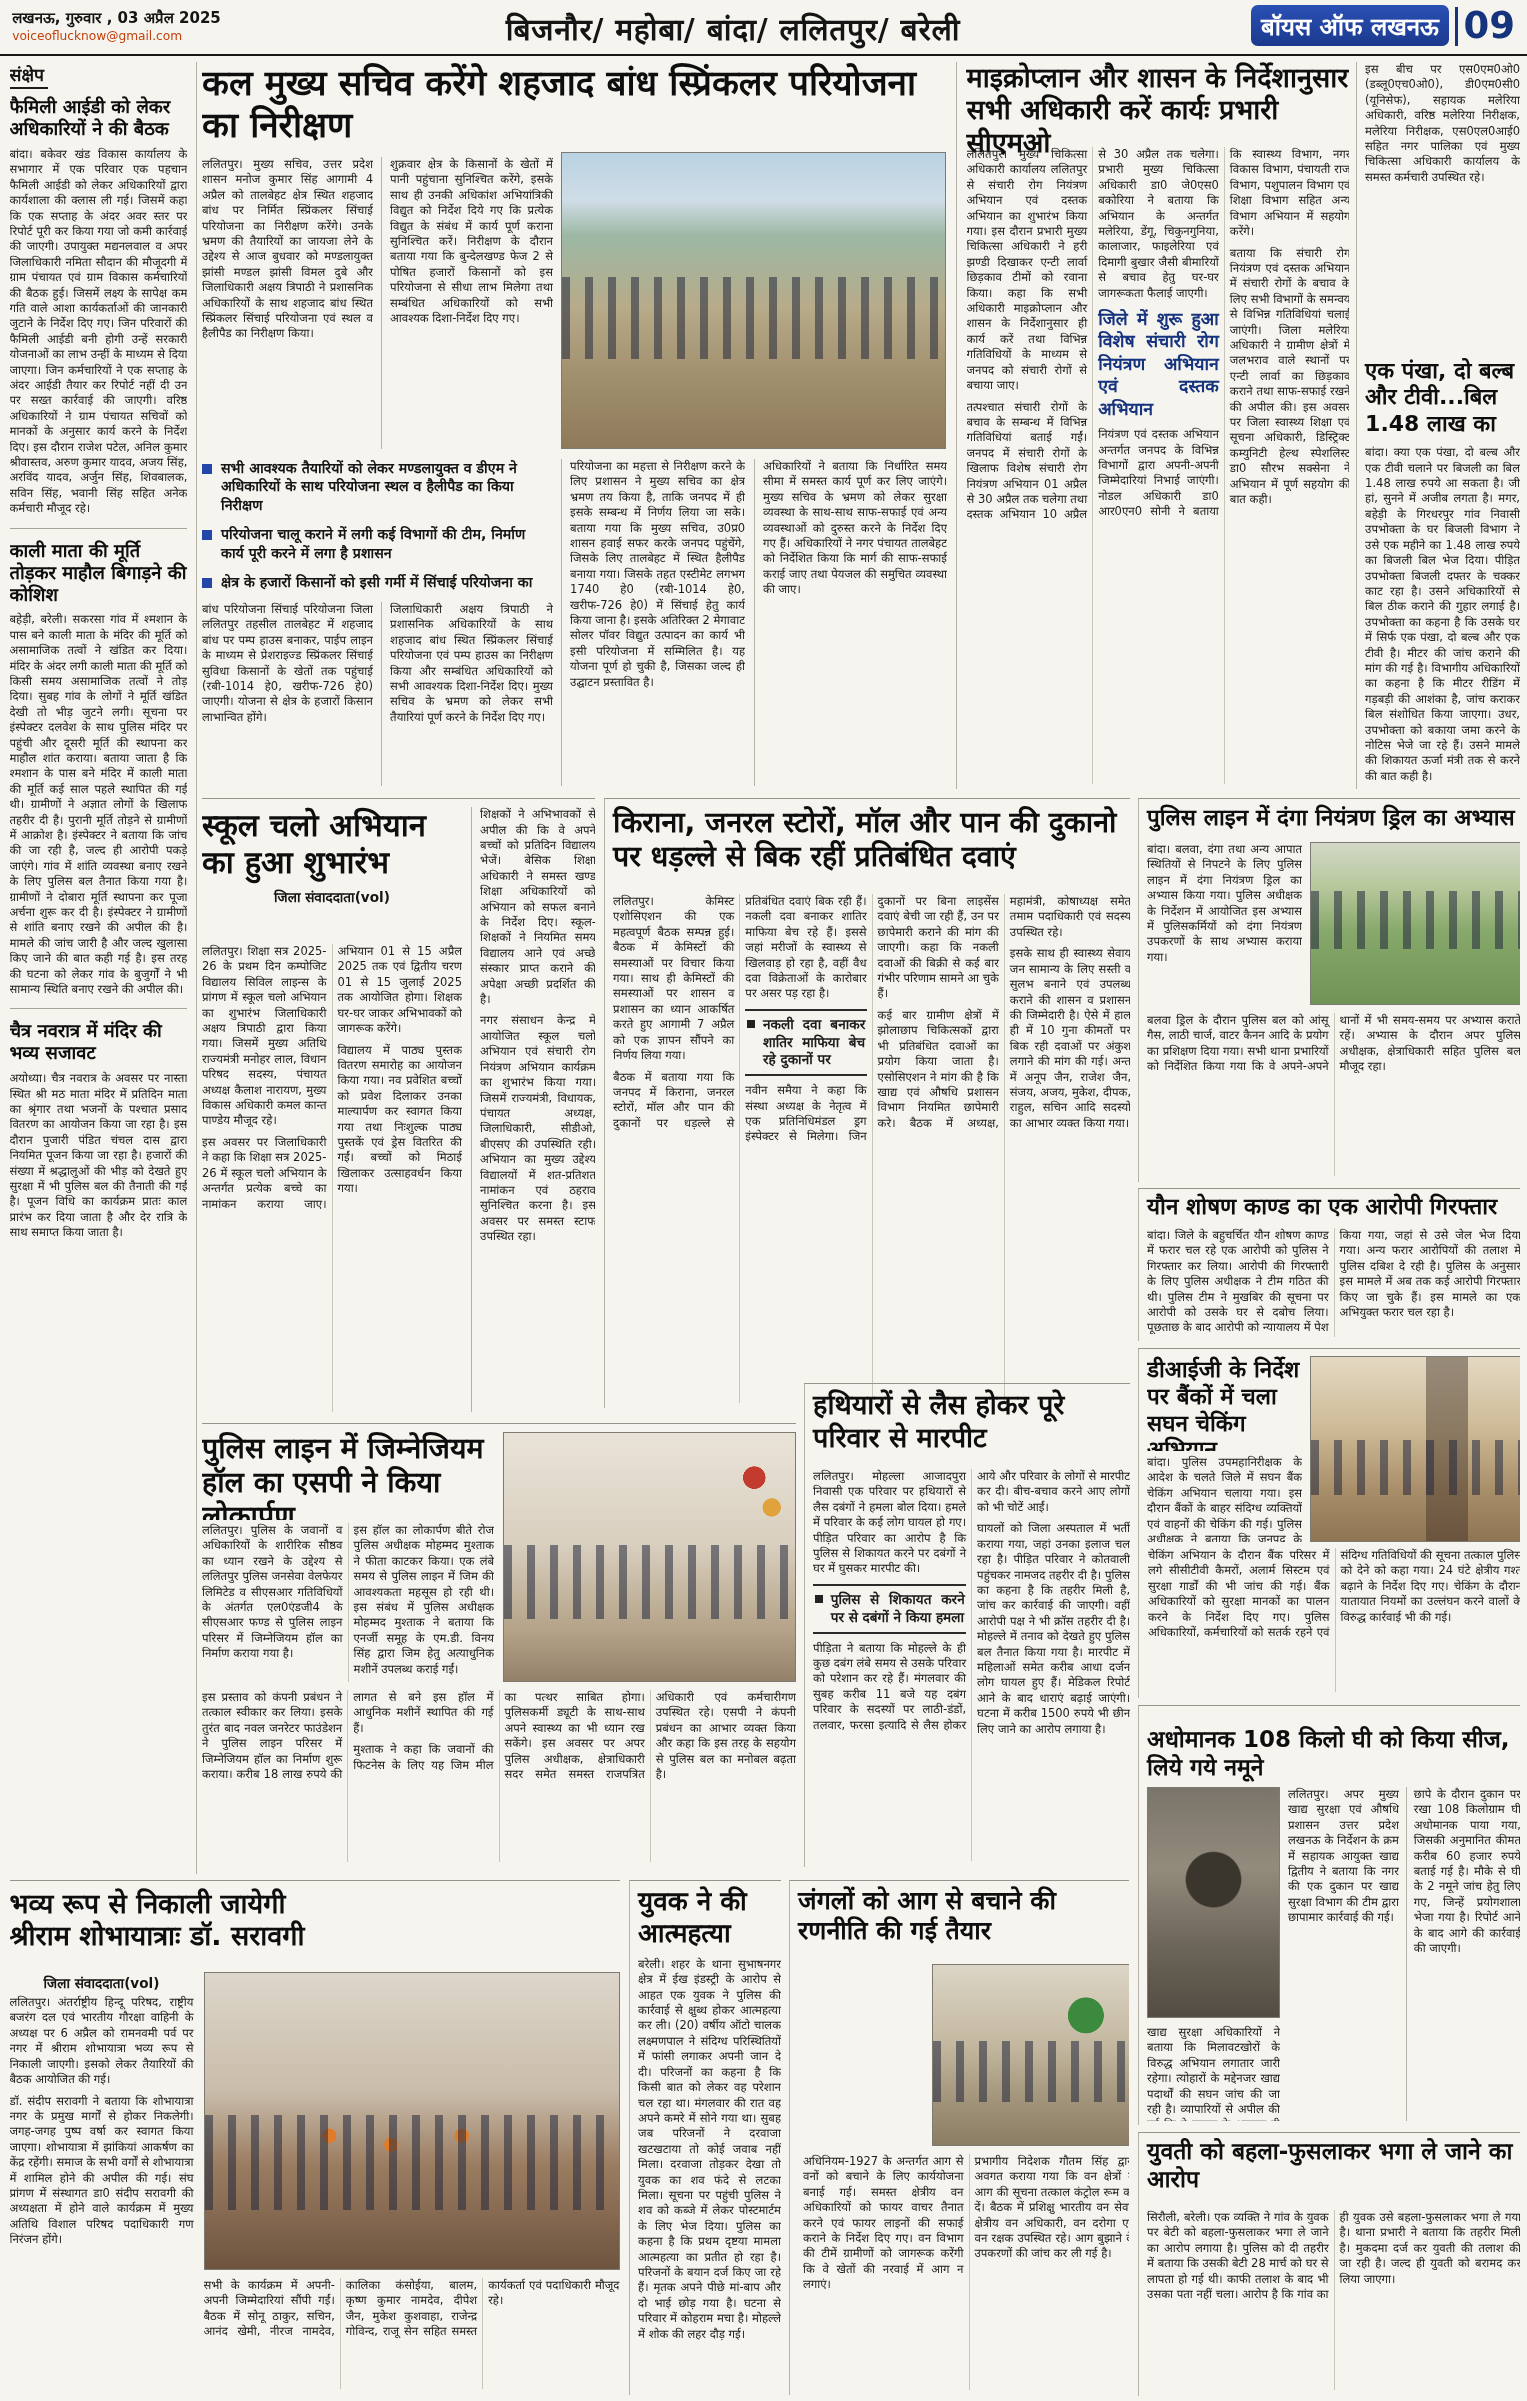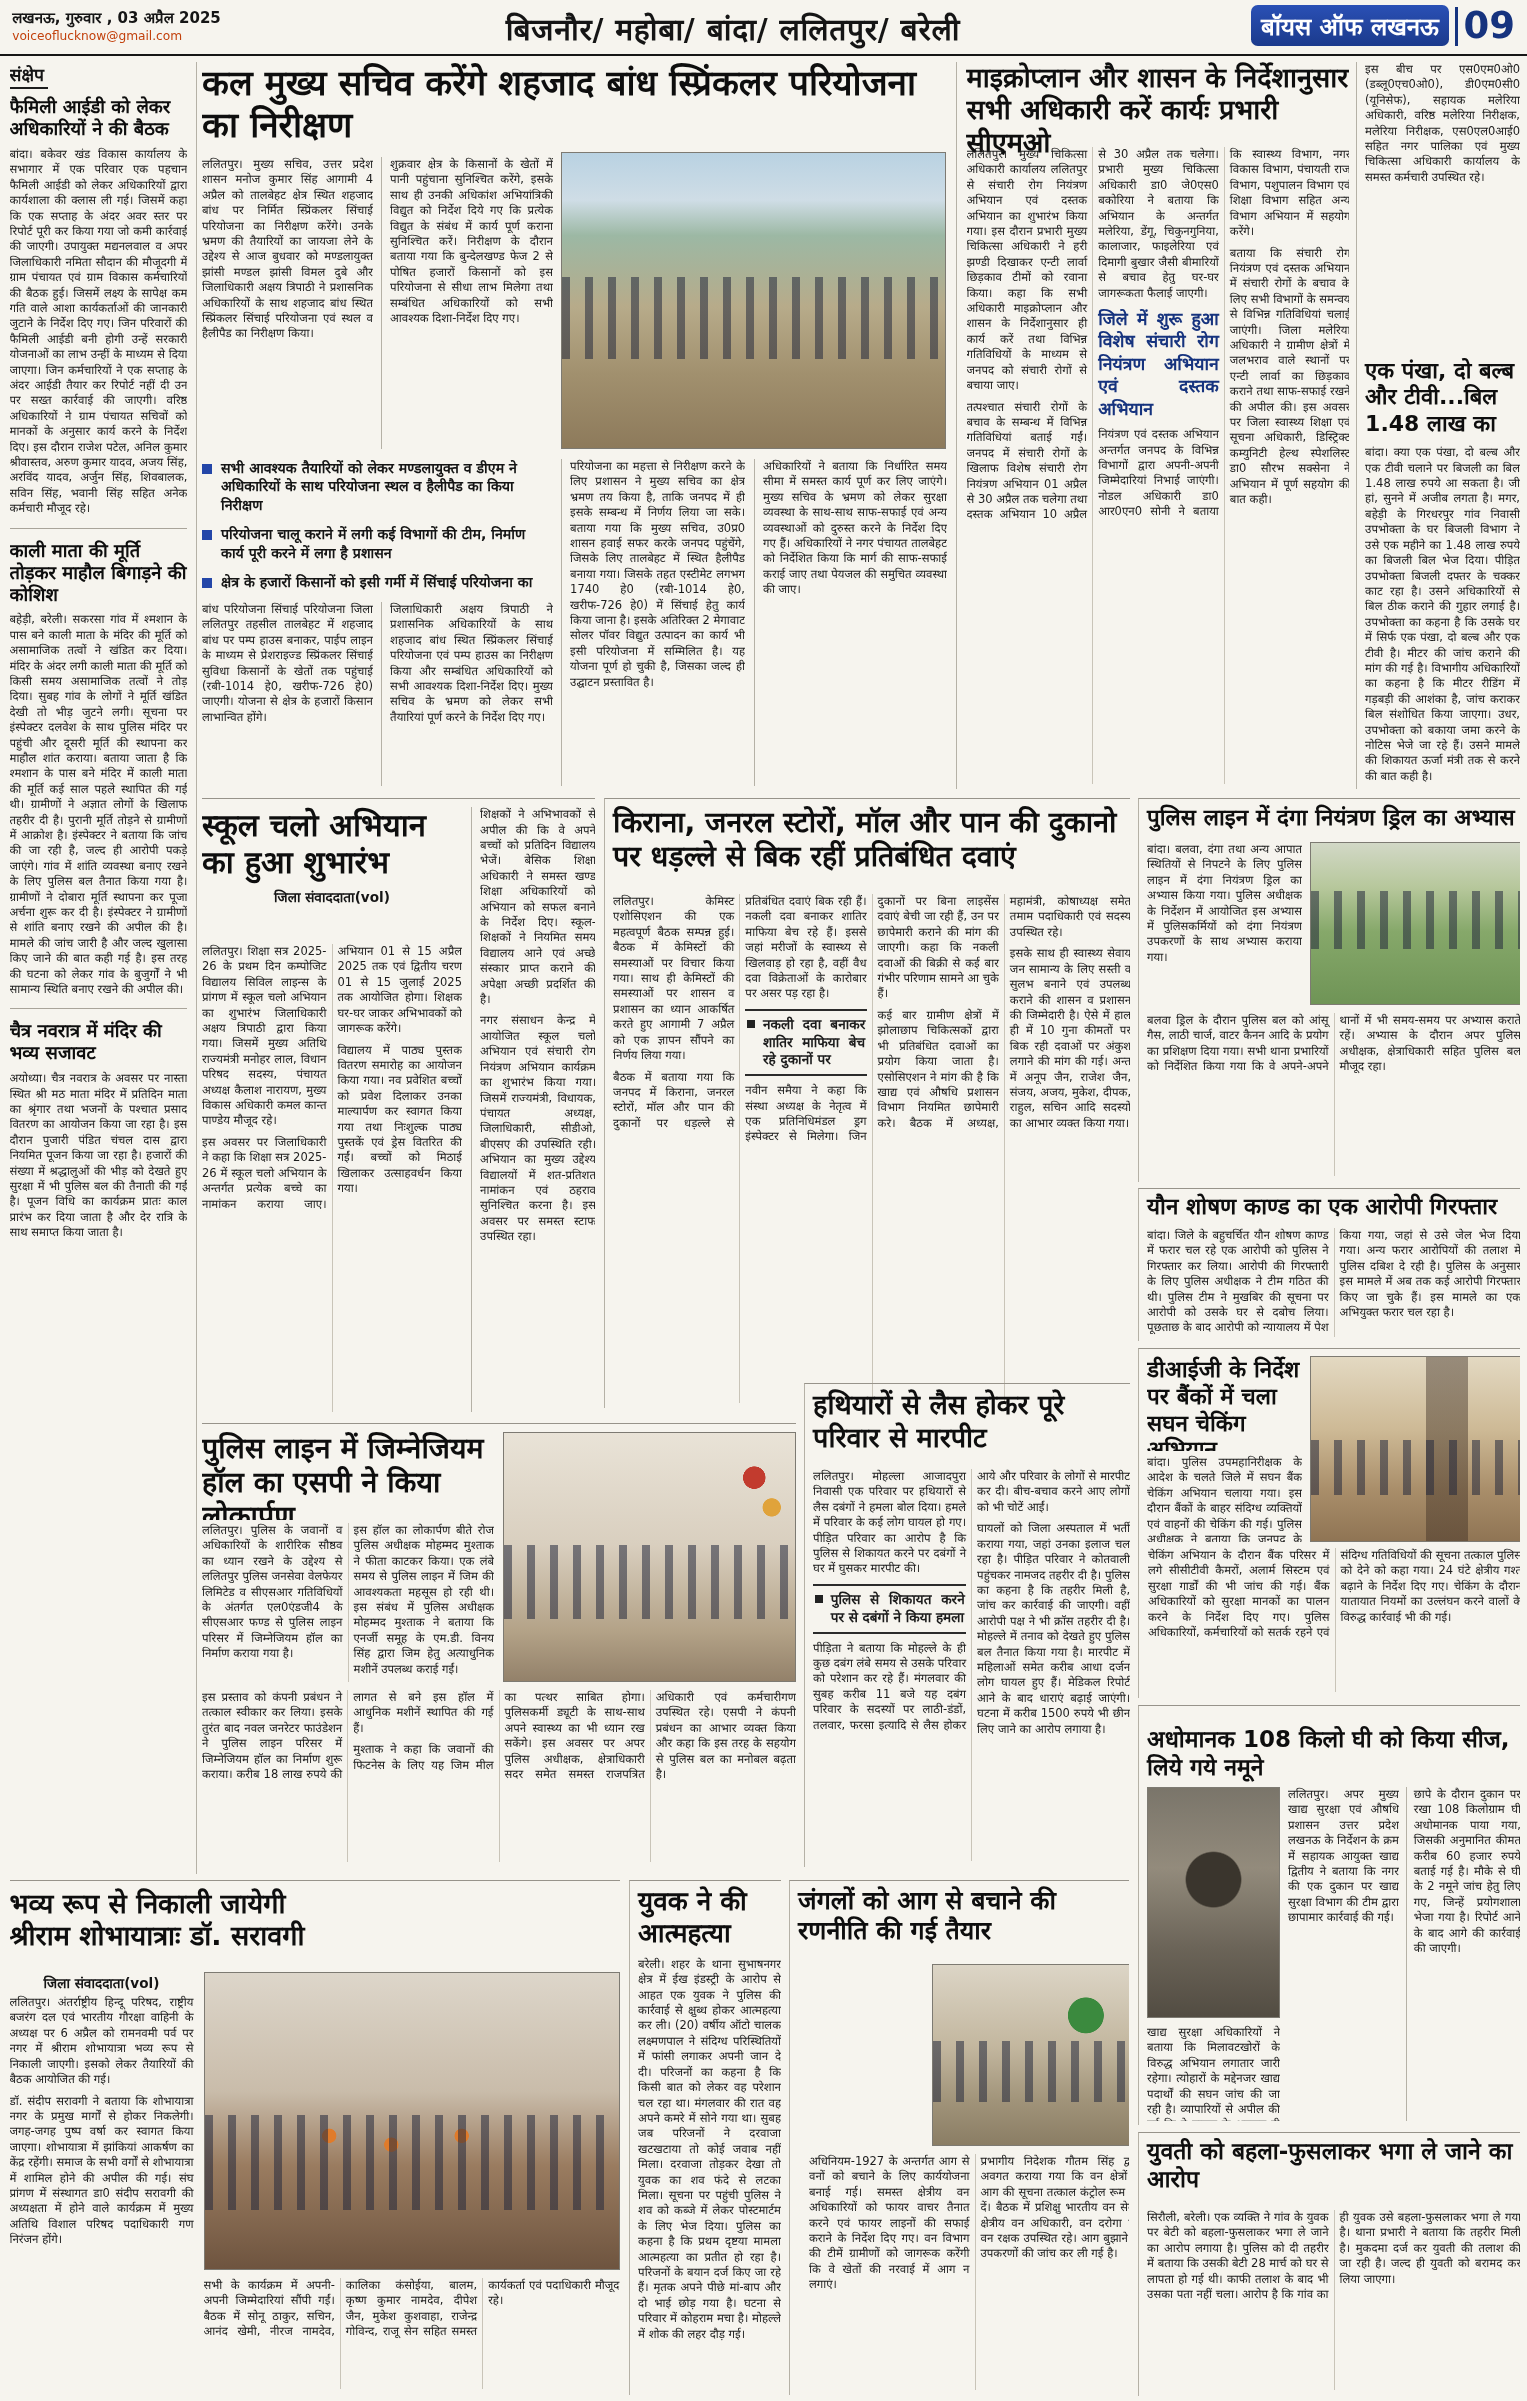--- a/index.html
+++ b/index.html
@@ -245,21 +245,21 @@
         <p>बरेली। शहर के थाना सुभाषनगर क्षेत्र में ईख इंडस्ट्री के आरोप से आहत एक युवक ने पुलिस की कार्रवाई से क्षुब्ध होकर आत्महत्या कर ली। (20) वर्षीय ऑटो चालक लक्ष्मणपाल ने संदिग्ध परिस्थितियों में फांसी लगाकर अपनी जान दे दी। परिजनों का कहना है कि किसी बात को लेकर वह परेशान चल रहा था। मंगलवार की रात वह अपने कमरे में सोने गया था। सुबह जब परिजनों ने दरवाजा खटखटाया तो कोई जवाब नहीं मिला। दरवाजा तोड़कर देखा तो युवक का शव फंदे से लटका मिला। सूचना पर पहुंची पुलिस ने शव को कब्जे में लेकर पोस्टमार्टम के लिए भेज दिया। पुलिस का कहना है कि प्रथम दृष्टया मामला आत्महत्या का प्रतीत हो रहा है। परिजनों के बयान दर्ज किए जा रहे हैं। मृतक अपने पीछे मां-बाप और दो भाई छोड़ गया है। घटना से परिवार में कोहराम मचा है। मोहल्ले में शोक की लहर दौड़ गई।</p>
       </div>
     </section>
 
     <section class="art sep-t sep-l" style="left:789px;top:1880px;width:340px;height:515px;padding-left:8.1px;">
       <h2 class="hl" style="font-size:25px;margin-top:5.4px;">जंगलों को आग से बचाने की रणनीति की गई तैयार</h2>
       <div class="photo" style="left:142px;top:83px;width:198px;height:182px;
                   background:radial-gradient(circle at 78% 28%,#3b8a3e 0 17.6px,rgba(0,0,0,0) 18.3px),linear-gradient(180deg,#dcd5c6 0%,#c3b79f 45%,#a1947a 75%,#8a7d64 100%);">
         <div class="crowd" style="top:42%;height:34%;"></div>
       </div>
-      <div class="abs bd cols c2" style="left:19px;top:273px;width:332px;height:236px;">
+      <div class="abs bd cols c2" style="left:13px;top:273px;width:332px;height:236px;">
         <p>अधिनियम-1927 के अन्तर्गत आग से वनों को बचाने के लिए कार्ययोजना बनाई गई। समस्त क्षेत्रीय वन अधिकारियों को फायर वाचर तैनात करने एवं फायर लाइनों की सफाई कराने के निर्देश दिए गए। वन विभाग की टीमें ग्रामीणों को जागरूक करेंगी कि वे खेतों की नरवाई में आग न लगाएं।</p>
         <p>प्रभागीय निदेशक गौतम सिंह द्वारा अवगत कराया गया कि वन क्षेत्रों में आग की सूचना तत्काल कंट्रोल रूम को दें। बैठक में प्रशिक्षु भारतीय वन सेवा, क्षेत्रीय वन अधिकारी, वन दरोगा एवं वन रक्षक उपस्थित रहे। आग बुझाने के उपकरणों की जांच कर ली गई है।</p>
       </div>
     </section>
 
     <section class="art sep-t sep-l" style="left:1138px;top:1705px;width:382px;height:420px;padding-left:8.1px;">
       <h2 class="hl" style="font-size:23px;margin-top:20px;">अधोमानक 108 किलो घी को किया सीज, लिये गये नमूने</h2>
       <div class="photo" style="left:8.1px;top:81px;width:133px;height:231px;
                   background:radial-gradient(circle at 50% 40%,#3a352d 0 27px,rgba(0,0,0,0) 28.5px),linear-gradient(180deg,#7a756a 0%,#938b7c 35%,#6b6458 70%,#524c42 100%);">
       </div>

